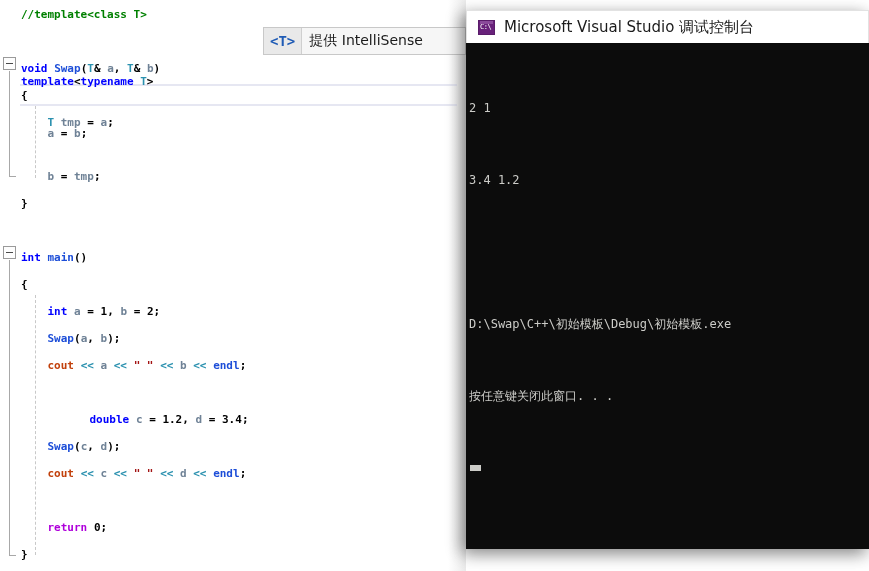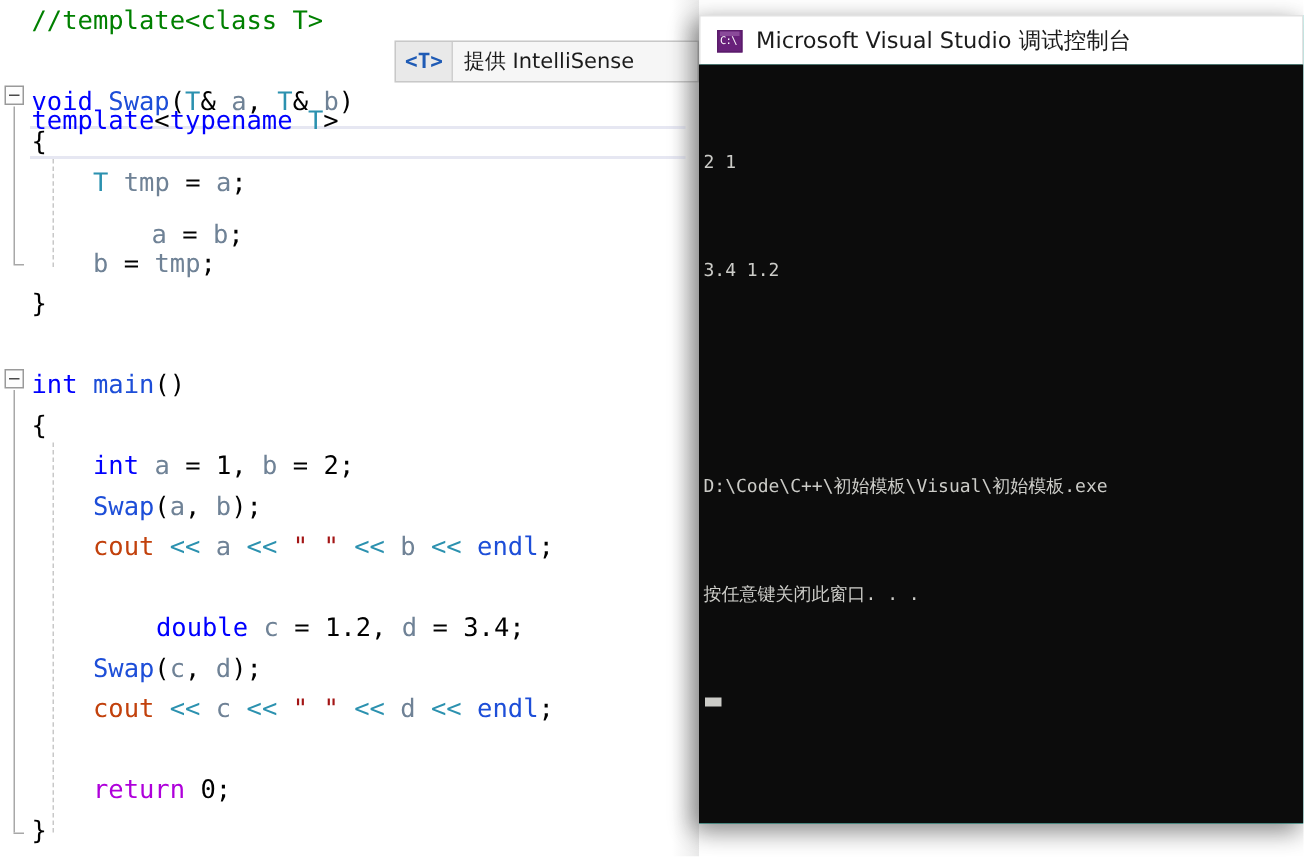--- a/index.html
+++ b/index.html
@@ -15,23 +15,24 @@
   
   #editor {
     position: absolute; left: 0; top: 0;
     width: 869px; height: 571px;
     background: #ffffff;
   }
   #code-surface {
     position: absolute; left: 0; top: 0;
     width: 460px; height: 571px;
     font-family: "DejaVu Sans Mono", monospace;
-    font-size: 17px;
+    font-size: 11px;
     line-height: 27px;
     white-space: pre;
+    font-weight: bold;
   }
   .cline {
     position: absolute;
     left: 0;
     height: 27px;
     width: 460px;
     display: block;
   }
   .code-text {
     position: absolute;
@@ -255,21 +256,21 @@
     <div class="cline" style="top:82px;">
       <span class="code-text"><span class="t-punct">{</span></span>
     </div>
 
     
     <div class="cline" style="top:109px;">
       <span class="code-text">    <span class="t-type">T</span><span class="t-plain"> </span><span class="t-var">tmp</span><span class="t-plain"> </span><span class="t-punct">=</span><span class="t-plain"> </span><span class="t-var">a</span><span class="t-punct">;</span></span>
     </div>
 
     
-    <div class="cline" style="top:144px;margin-left:39px;">
+    <div class="cline" style="top:120px;">
       <span class="code-text">    <span class="t-var">a</span><span class="t-plain"> </span><span class="t-punct">=</span><span class="t-plain"> </span><span class="t-var">b</span><span class="t-punct">;</span></span>
     </div>
 
     
     <div class="cline" style="top:163px;">
       <span class="code-text">    <span class="t-var">b</span><span class="t-plain"> </span><span class="t-punct">=</span><span class="t-plain"> </span><span class="t-var">tmp</span><span class="t-punct">;</span></span>
     </div>
 
     
     <div class="cline" style="top:190px;">
@@ -346,17 +347,17 @@
 
 <div id="console-window">
   <div id="console-titlebar">
     <div id="console-icon"></div>
     <div id="console-title">Microsoft Visual Studio 调试控制台</div>
   </div>
   <div id="console-body">
     <div class="console-line">2 1</div>
     <div class="console-line">3.4 1.2</div>
     <div class="console-line"></div>
-    <div class="console-line">D:\Code\C++\初始模板\Visual\初始模板.exe</div>
+    <div class="console-line">D:\Swap\C++\初始模板\Debug\初始模板.exe</div>
     <div class="console-line">按任意键关闭此窗口. . .</div>
     <div id="console-cursor"></div>
   </div>
 </div>
 
 </body></html>

